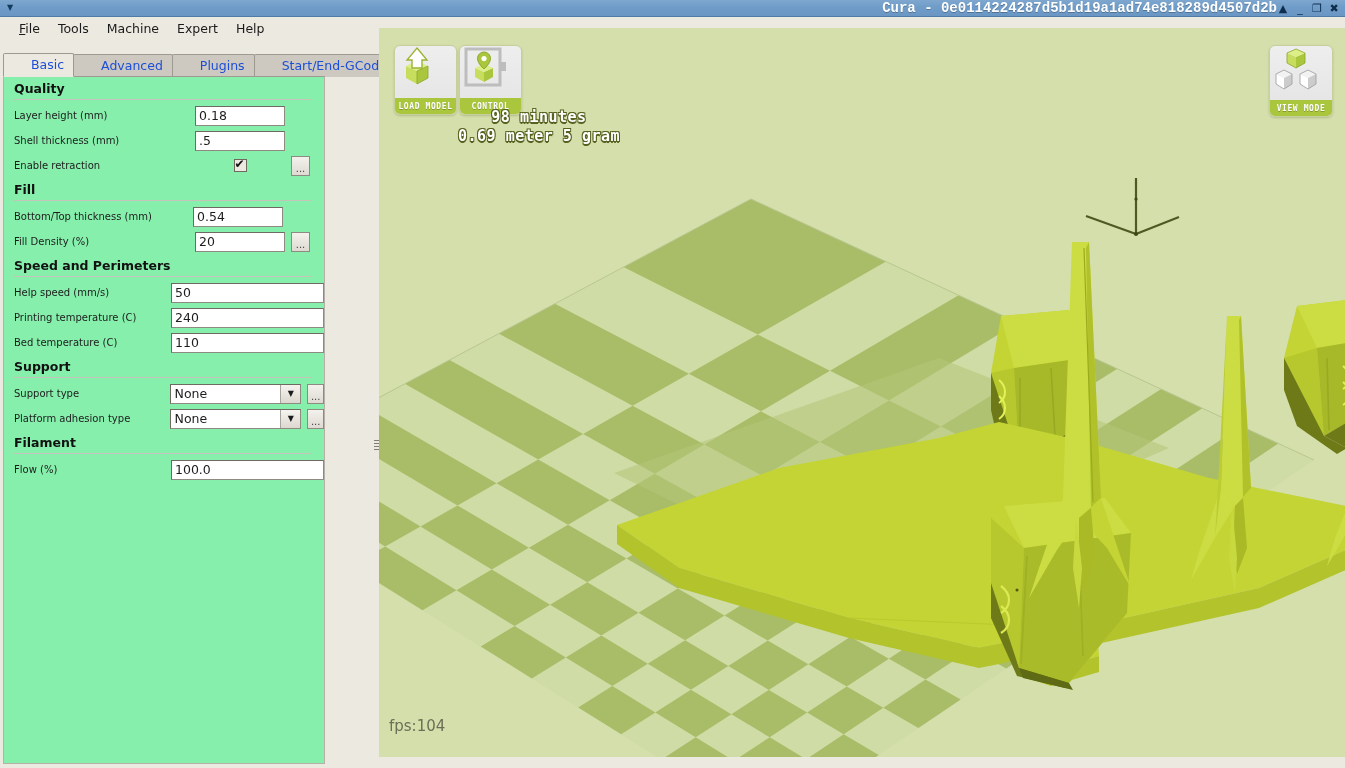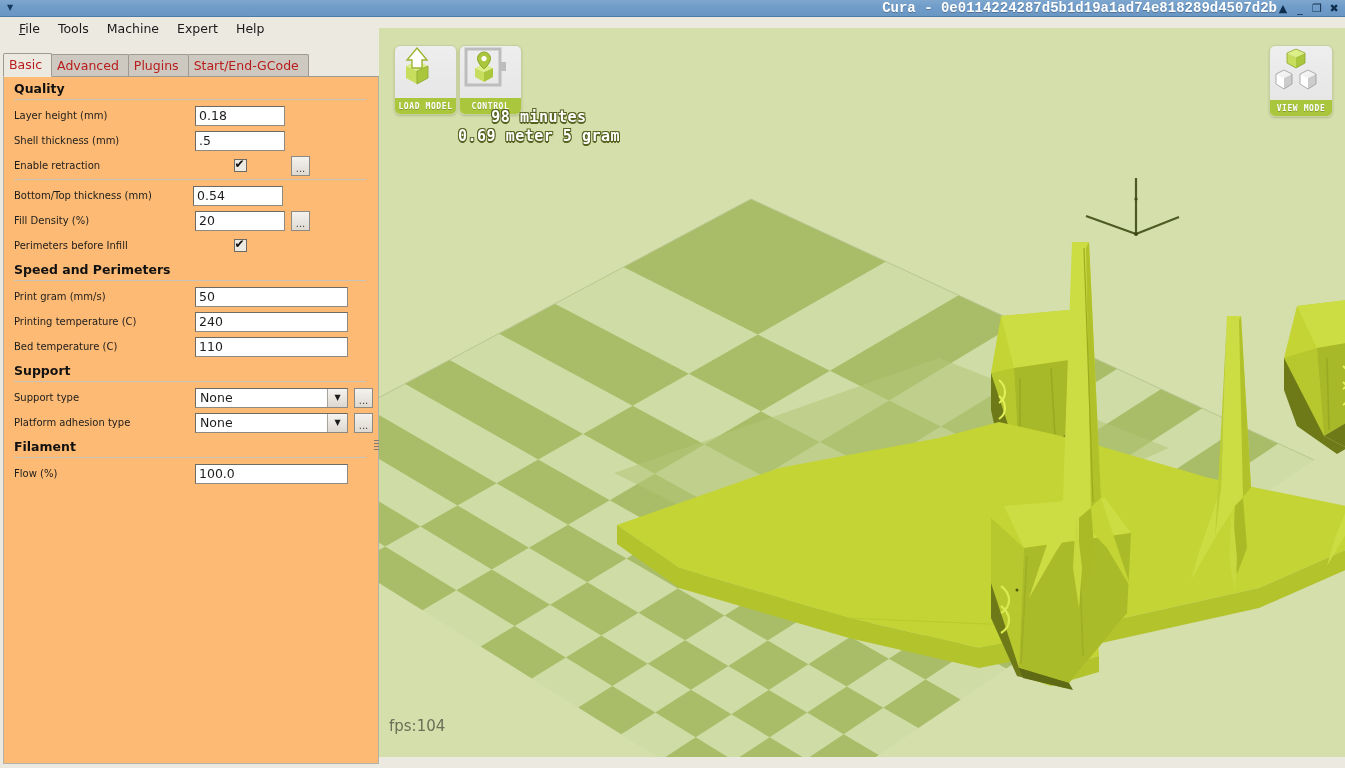--- a/index.html
+++ b/index.html
@@ -61,42 +61,42 @@
     position: absolute; left: 0; top: 39px; width: 379px; height: 729px;
     background: #ece9e1;
   }
 
   
   #tabstrip {
     position: absolute; left: 0; top: 14px; height: 24px; width: 379px;
     display: flex; align-items: flex-end; padding-left: 3px;
   }
   #tabstrip .tab {
-    font-size: 12.5px; color: #b91c1c;
-    padding: 4px 9px 4px 5px; height: 23px;
+    font-size: 12.5px; color: #1d4ed8;
+    padding: 4px 9px 4px 27px; height: 23px;
     background: #cdc9c0;
     border: 1px solid #9e9a92; border-bottom: none;
     border-radius: 2px 2px 0 0;
     margin-right: -1px;
     line-height: 14px;
     white-space: nowrap;
     cursor: default;
   }
   #tabstrip .tab.active {
     background: #ece9e1;
     border-color: #9e9a92;
     position: relative; z-index: 3;
     height: 24px;
     border-bottom: 1px solid #ece9e1;
   }
 
   
   #tabcontent {
-    position: absolute; left: 3px; top: 37px; width: 376px; height: 688px;
-    background: #fdba74;
+    position: absolute; left: 3px; top: 37px; width: 322px; height: 688px;
+    background: #86efac;
     border: 1px solid #b5b1a8;
     border-top: 1px solid #9e9a92;
   }
 
   .group-title {
     font-size: 12.5px; font-weight: bold; color: #111;
     padding: 4px 0 2px 10px;
   }
   .group-rule {
     height: 1px; background: #c7c3bb; margin: 1px 12px 3px 10px;
@@ -284,43 +284,38 @@
         <input class="tf short" value=".5" style="">
       </div>
       <div class="row">
         <div class="lbl w180">Enable retraction</div>
         <div class="cbwrap">
           <div class="cb"></div>
         </div>
         <div class="dotbtn">...</div>
       </div>
 
+      <div class="group-title">Fill</div>
       <div class="group-rule"></div>
 
       <div class="row">
         <div class="lbl w178">Bottom/Top thickness (mm)</div>
         <input class="tf short" value="0.54" style="">
       </div>
       <div class="row">
         <div class="lbl w180">Fill Density (%)</div>
         <input class="tf short" value="20" style="">
         <div class="dotbtn">...</div>
       </div>
-      <div class="row">
-        <div class="lbl w180">Perimeters before Infill</div>
-        <div class="cbwrap">
-          <div class="cb"></div>
-        </div>
-      </div>
 
       <div class="group-title">Speed and Perimeters</div>
       <div class="group-rule"></div>
 
       <div class="row">
-        <div class="lbl w180">Print gram (mm/s)</div>
+        <div class="lbl w180">Help speed (mm/s)</div>
         <input class="tf long" value="50" style="">
       </div>
       <div class="row">
         <div class="lbl w180">Printing temperature (C)</div>
         <input class="tf long" value="240" style="">
       </div>
       <div class="row">
         <div class="lbl w180">Bed temperature (C)</div>
         <input class="tf long" value="110" style="">
       </div>

